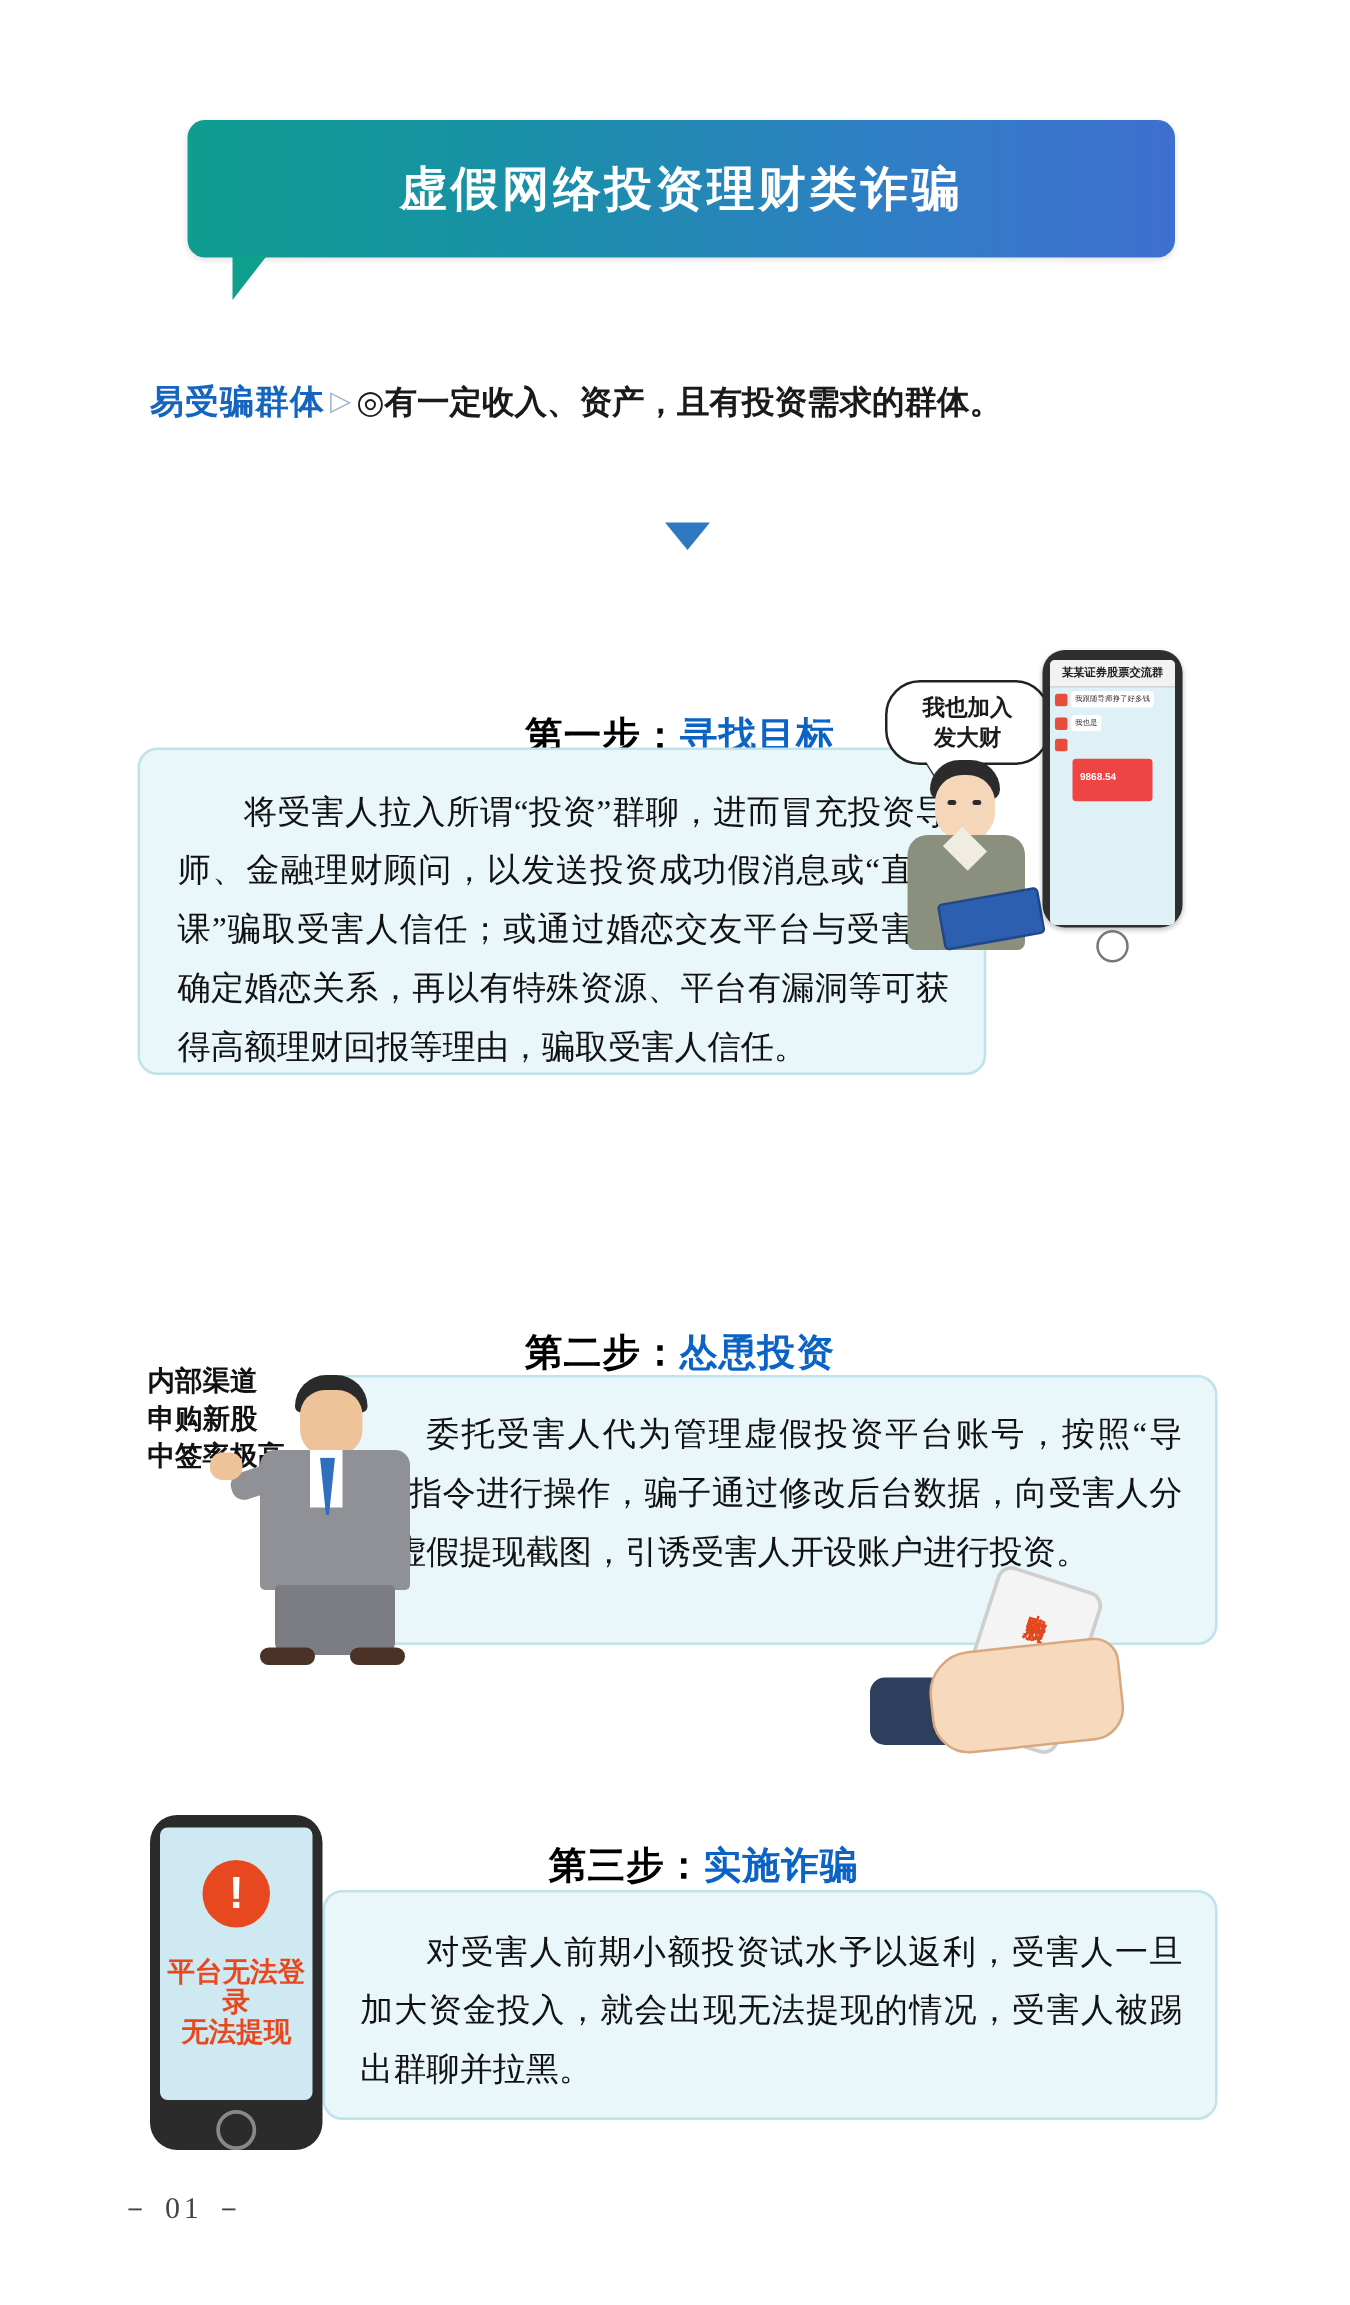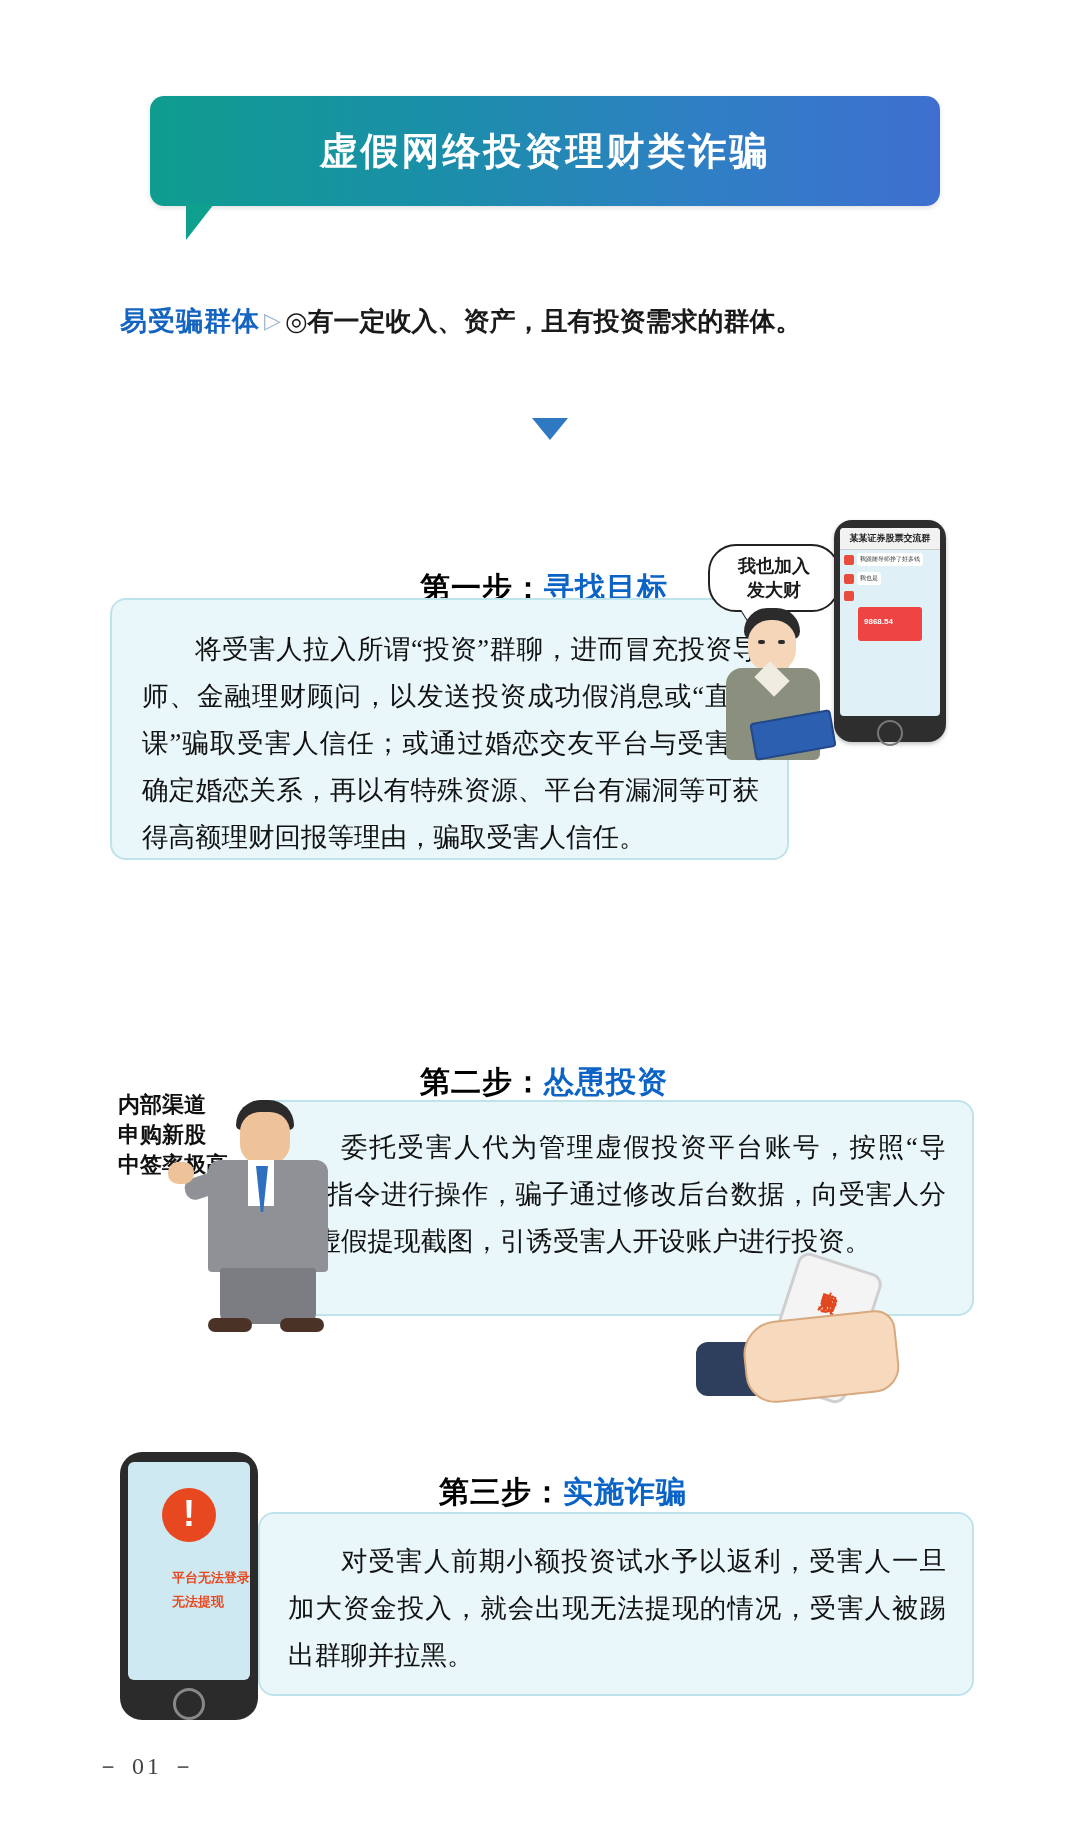--- a/index.html
+++ b/index.html
@@ -190,21 +190,21 @@
     position: absolute;
     left: 134px; top: 0;
     width: 112px; height: 222px;
     background: #2e2e2e;
     border-radius: 18px;
     padding: 8px 6px;
     box-sizing: border-box;
     box-shadow: 0 2px 4px rgba(0,0,0,0.25);
   }
   .phone1 .screen {
-    width: 100%; height: 188px;
+    width: 100%; height: 212px;
     background: #dff0f7;
     border-radius: 4px;
     overflow: hidden;
     font-family: "Liberation Sans", sans-serif;
   }
   .phone1 .scr-title{
     background:#f2f2f2; color:#222; font-size:9px; font-weight:bold;
     text-align:center; padding:4px 0; border-bottom:1px solid #ccc;
   }
   .phone1 .msgrow{ display:flex; align-items:center; gap:3px; padding:3px 4px; }
@@ -269,24 +269,23 @@
     background:#2b2b2b; border-radius:22px; padding:10px 8px; box-sizing:border-box;
   }
   .phone3 .screen{ width:100%; height:218px; background:#cfe9f2; border-radius:6px; position:relative;}
   .phone3 .excl{
     position:absolute; left:50%; top:26px; transform:translateX(-50%);
     width:54px;height:54px;border-radius:50%;background:#e8481f;
     color:#fff; font-size:36px; font-weight:bold; text-align:center; line-height:52px;
     font-family:"Liberation Sans", sans-serif;
   }
   .phone3 .warn{
-    position:absolute; left:0; right:0; top:104px; text-align:left;
-    color:#e8481f; font-size:13px; font-weight:bold; line-height:24px;
+    position:absolute; left:0; right:0; top:104px; text-align:center;
+    color:#e8481f; font-size:22px; font-weight:bold; line-height:24px;
     font-family:"Liberation Sans", sans-serif;
-    padding-left:44px;
   }
   .phone3 .home{ width:26px;height:26px;border:3px solid #888; border-radius:50%; margin:8px auto 0;}
 
   
   .pageno {
     position: absolute;
     left: 96px;
     top: 1750px;
     font-size: 24px;
     color: #444;

